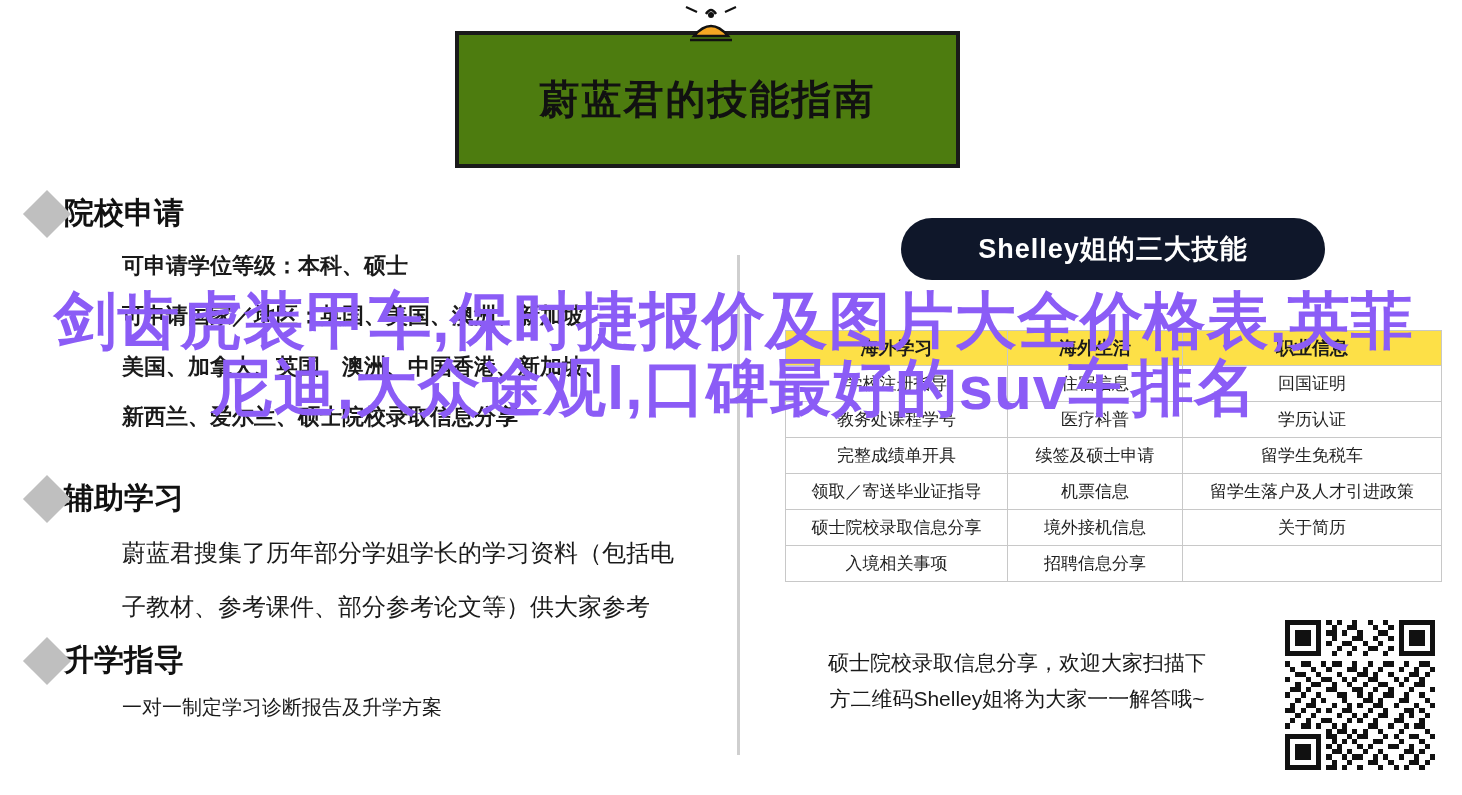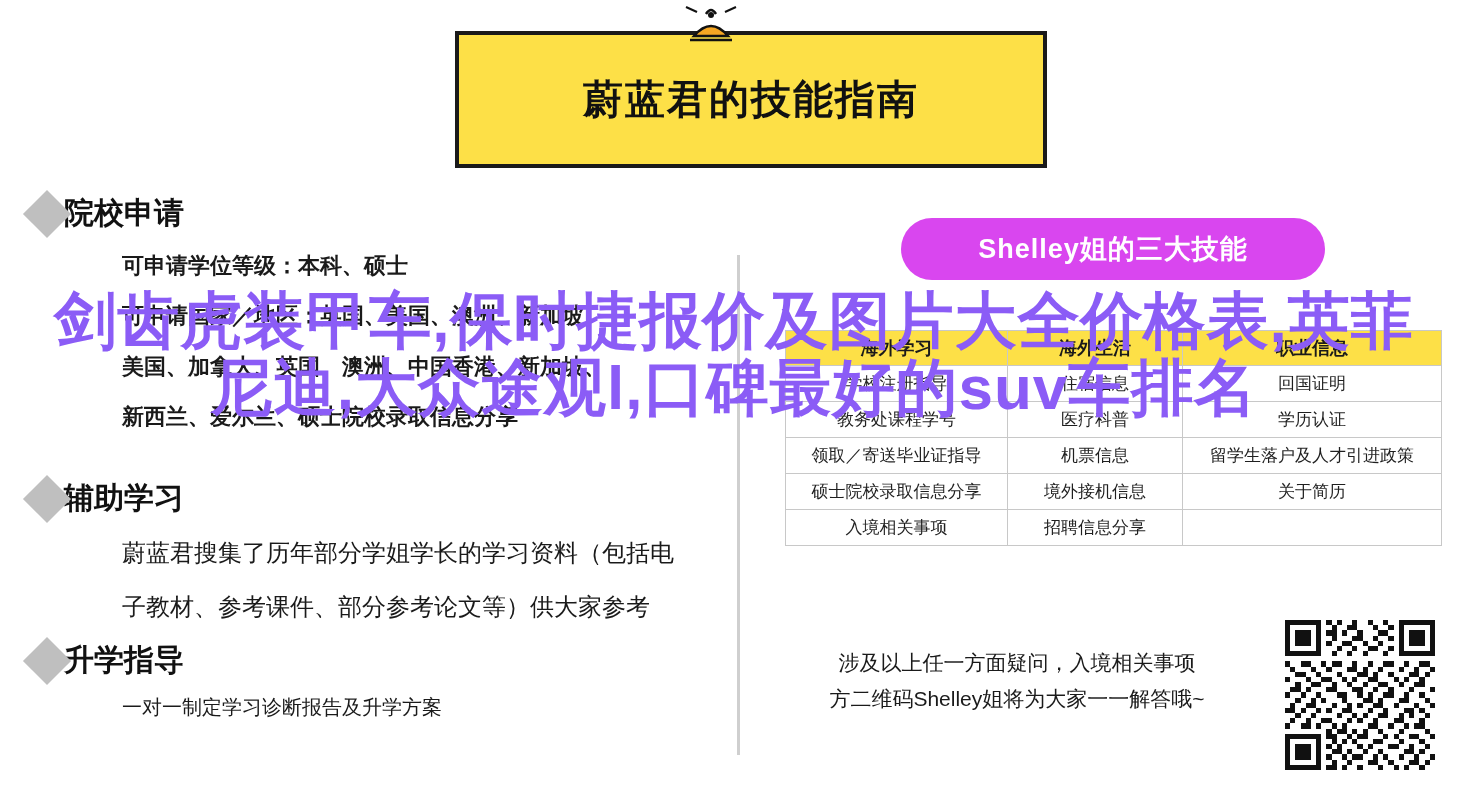--- a/index.html
+++ b/index.html
@@ -16,28 +16,28 @@
     height: 795px;
     background: #ffffff;
     overflow: hidden;
   }
 
   
   .header-box {
     position: absolute;
     left: 455px;
     top: 31px;
-    width: 592px;
+    width: 505px;
     height: 137px;
     border: 4px solid #1a1a1a;
     box-sizing: border-box;
     display: flex;
     align-items: center;
     justify-content: center;
-    background: #fde047;
+    background: #4d7c0f;
   }
   .header-title {
     font-size: 40px;
     font-weight: bold;
     color: #111111;
     letter-spacing: 2px;
     white-space: nowrap;
   }
   .header-deco {
     position: absolute;
@@ -104,21 +104,21 @@
   }
 
   
   .pill {
     position: absolute;
     left: 901px;
     top: 218px;
     width: 424px;
     height: 62px;
     border-radius: 31px;
-    background: #d946ef;
+    background: #0f172a;
     color: #ffffff;
     display: flex;
     align-items: center;
     justify-content: center;
     font-size: 27px;
     font-weight: bold;
     letter-spacing: 1px;
   }
 
   
@@ -259,39 +259,44 @@
         <td>学校注册指导</td>
         <td>住宿信息</td>
         <td>回国证明</td>
       </tr>
       <tr>
         <td>教务处课程学号</td>
         <td>医疗科普</td>
         <td>学历认证</td>
       </tr>
       <tr>
+        <td>完整成绩单开具</td>
+        <td>续签及硕士申请</td>
+        <td>留学生免税车</td>
+      </tr>
+      <tr>
         <td>领取／寄送毕业证指导</td>
         <td>机票信息</td>
         <td>留学生落户及人才引进政策</td>
       </tr>
       <tr>
         <td>硕士院校录取信息分享</td>
         <td>境外接机信息</td>
         <td>关于简历</td>
       </tr>
       <tr>
         <td>入境相关事项</td>
         <td>招聘信息分享</td>
         <td></td>
       </tr>
     </tbody>
   </table>
 
   <div class="note">
-    <div>涉及以上任一方面疑问，入境相关事项</div>
+    <div>硕士院校录取信息分享，欢迎大家扫描下</div>
     <div>方二维码Shelley姐将为大家一一解答哦~</div>
   </div>
 
   <div class="qr">
     <svg viewBox="0 0 29 29" width="150" height="150" shape-rendering="crispEdges" aria-hidden="true">
       <rect width="29" height="29" fill="#fff"></rect>
       <g fill="#111">
         <rect x="0" y="0" width="7" height="1"></rect>
           <rect x="0" y="6" width="7" height="1"></rect>
         <rect x="0" y="0" width="1" height="7"></rect>

